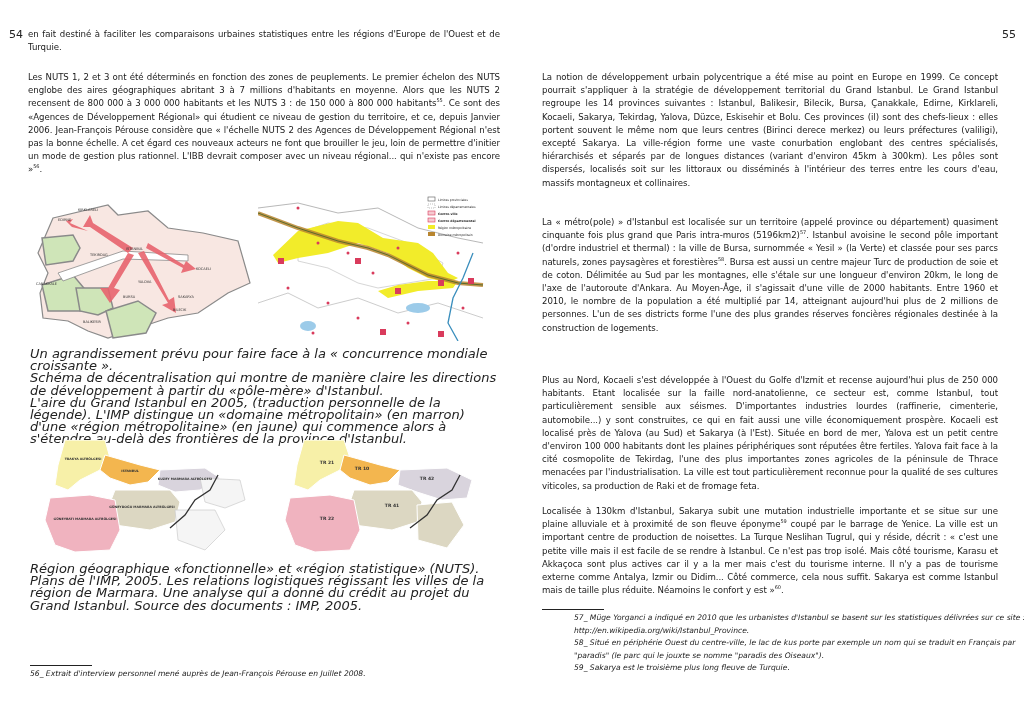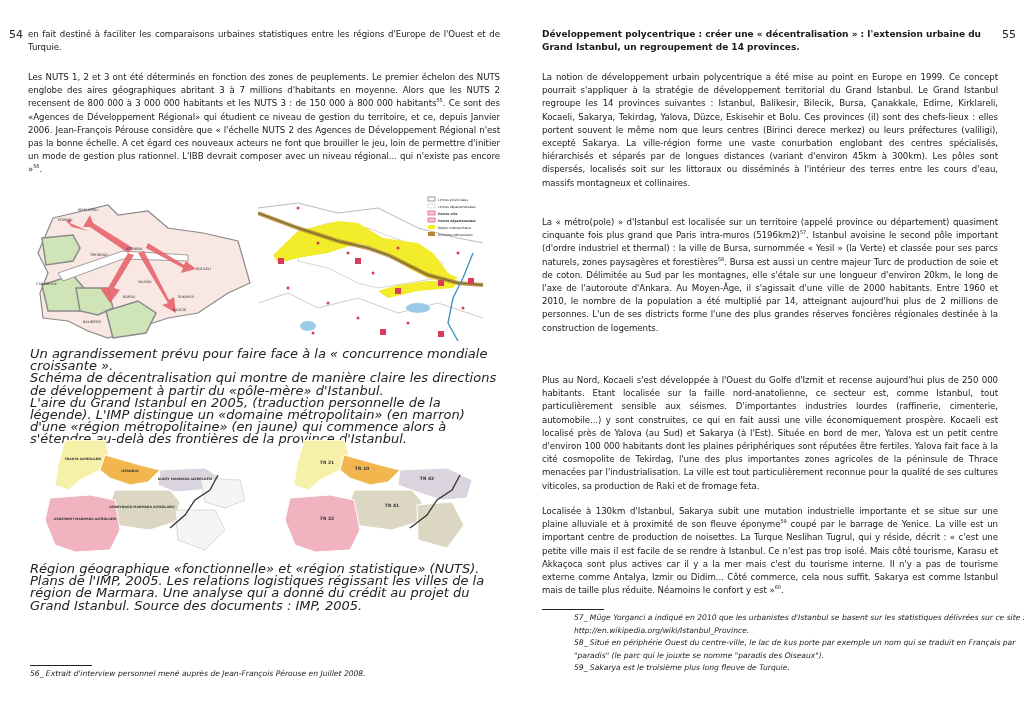--- a/index.html
+++ b/index.html
@@ -170,23 +170,20 @@
 
   <div class="fnrule" style="left:30px;top:665px;"></div>
   <div class="blk fn" style="left:30px;top:668px;width:470px;">
     <p>56_ Extrait d'interview personnel mené auprès de Jean-François Pérouse en Juillet 2008.</p>
   </div>
 </div>
 
 <div class="page right">
   <div class="pnum">55</div>
 
-  <div class="blk heading" style="left:30px;top:28px;width:452px;">
-    <p>Développement polycentrique : créer une « décentralisation » : l'extension urbaine du Grand Istanbul, un regroupement de 14 provinces.</p>
-  </div>
 
   <div class="blk body" style="left:30px;top:71px;width:456px;">
     <p>La notion de développement urbain polycentrique a été mise au point en Europe en 1999. Ce concept pourrait s'appliquer à la stratégie de développement territorial du Grand Istanbul. Le Grand Istanbul regroupe les 14 provinces suivantes : Istanbul, Balikesir, Bilecik, Bursa, Çanakkale, Edirne, Kirklareli, Kocaeli, Sakarya, Tekirdag, Yalova, Düzce, Eskisehir et Bolu. Ces provinces (il) sont des chefs-lieux : elles portent souvent le même nom que leurs centres (Birinci derece merkez) ou leurs préfectures (valiligi), excepté Sakarya. La ville-région forme une vaste conurbation englobant des centres spécialisés, hiérarchisés et séparés par de longues distances (variant d'environ 45km à 300km). Les pôles sont dispersés, localisés soit sur les littoraux ou disséminés à l'intérieur des terres entre les cours d'eau, massifs montagneux et collinaires.</p>
   </div>
 
   <div class="blk body" style="left:30px;top:216px;width:456px;">
     <p><span>La « métro(pole) » d'Istanbul est localisée sur un territoire (appelé province ou département) quasiment cinquante fois plus grand que Paris intra-muros (5196km2)</span><sup>57</sup><span>. Istanbul avoisine le second pôle important (d'ordre industriel et thermal) : la ville de Bursa, surnommée « Yesil » (la Verte) et classée pour ses parcs naturels, zones paysagères et forestières</span><sup>58</sup><span>. Bursa est aussi un centre majeur Turc de production de soie et de coton. Délimitée au Sud par les montagnes, elle s'étale sur une longueur d'environ 20km, le long de l'axe de l'autoroute d'Ankara. Au Moyen-Âge, il s'agissait d'une ville de 2000 habitants. Entre 1960 et 2010, le nombre de la population a été multiplié par 14, atteignant aujourd'hui plus de 2 millions de personnes. L'un de ses districts forme l'une des plus grandes réserves foncières régionales destinée à la construction de logements.</span></p>
   </div>
 
   <div class="blk body" style="left:30px;top:374px;width:456px;">

